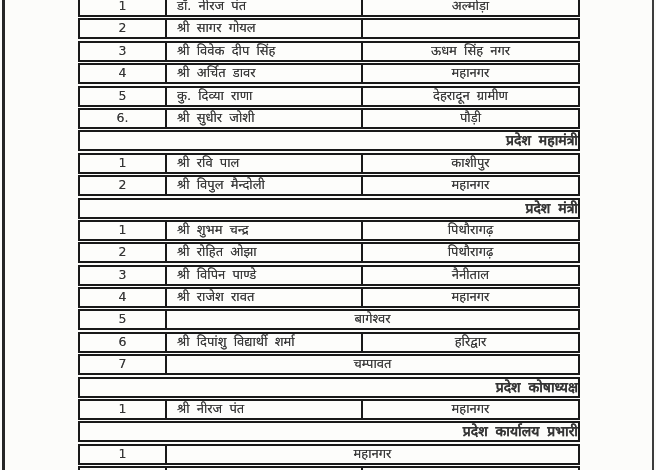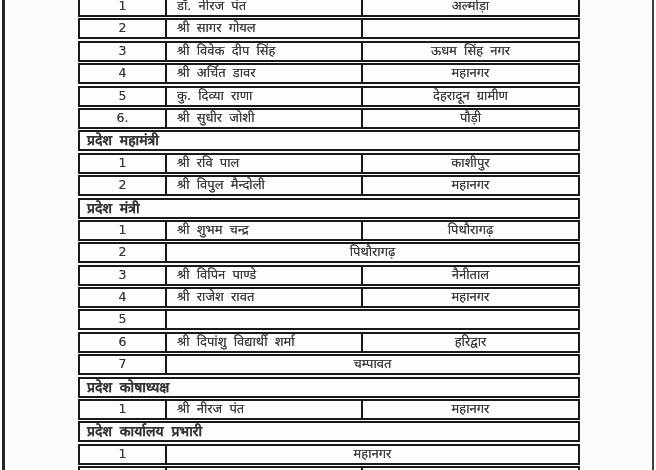--- a/index.html
+++ b/index.html
@@ -65,20 +65,21 @@
     border-right: 2px solid #191919;
     text-align: left;
     padding-left: 10px;
   }
   .cell.district {
     flex: 1;
     text-align: center;
   }
   .row.section-row {
     display: block;
+    text-align: right;
   }
   .section-title {
     font-size: 14px;
     font-weight: bold;
     line-height: 16px;
     padding-left: 7px;
     white-space: nowrap;
     overflow: hidden;
   }
 </style>
@@ -148,37 +149,39 @@
     </div>
 
     <div class="row">
       <div class="cell serial">1</div>
       <div class="cell name">श्री शुभम चन्द्र</div>
       <div class="cell district">पिथौरागढ़</div>
     </div>
 
     <div class="row">
       <div class="cell serial">2</div>
+      <div class="cell name">श्री रोहित ओझा</div>
       <div class="cell district">पिथौरागढ़</div>
     </div>
 
     <div class="row">
       <div class="cell serial">3</div>
       <div class="cell name">श्री विपिन पाण्डे</div>
       <div class="cell district">नैनीताल</div>
     </div>
 
     <div class="row">
       <div class="cell serial">4</div>
       <div class="cell name">श्री राजेश रावत</div>
       <div class="cell district">महानगर</div>
     </div>
 
     <div class="row">
       <div class="cell serial">5</div>
+      <div class="cell district">बागेश्वर</div>
     </div>
 
     <div class="row">
       <div class="cell serial">6</div>
       <div class="cell name">श्री दिपांशु विद्यार्थी शर्मा</div>
       <div class="cell district">हरिद्वार</div>
     </div>
 
     <div class="row">
       <div class="cell serial">7</div>

